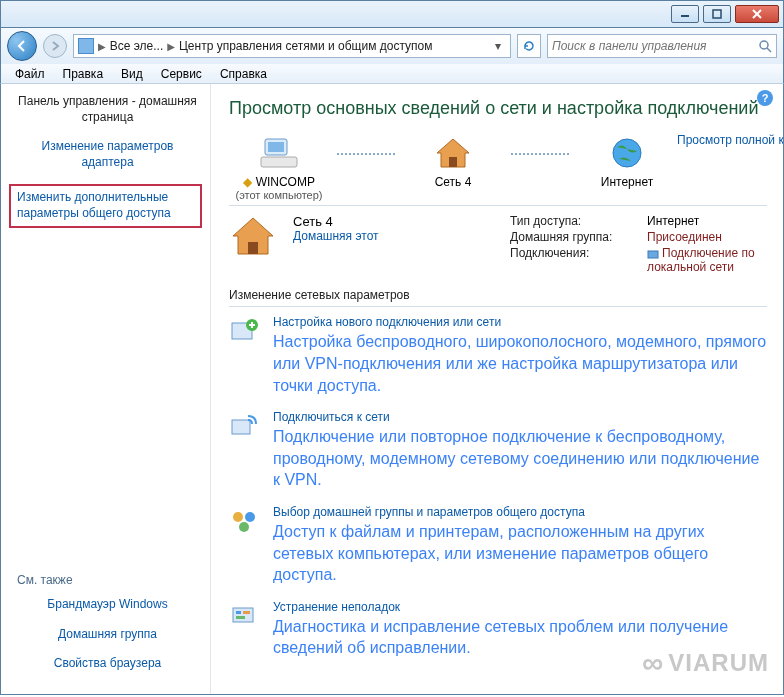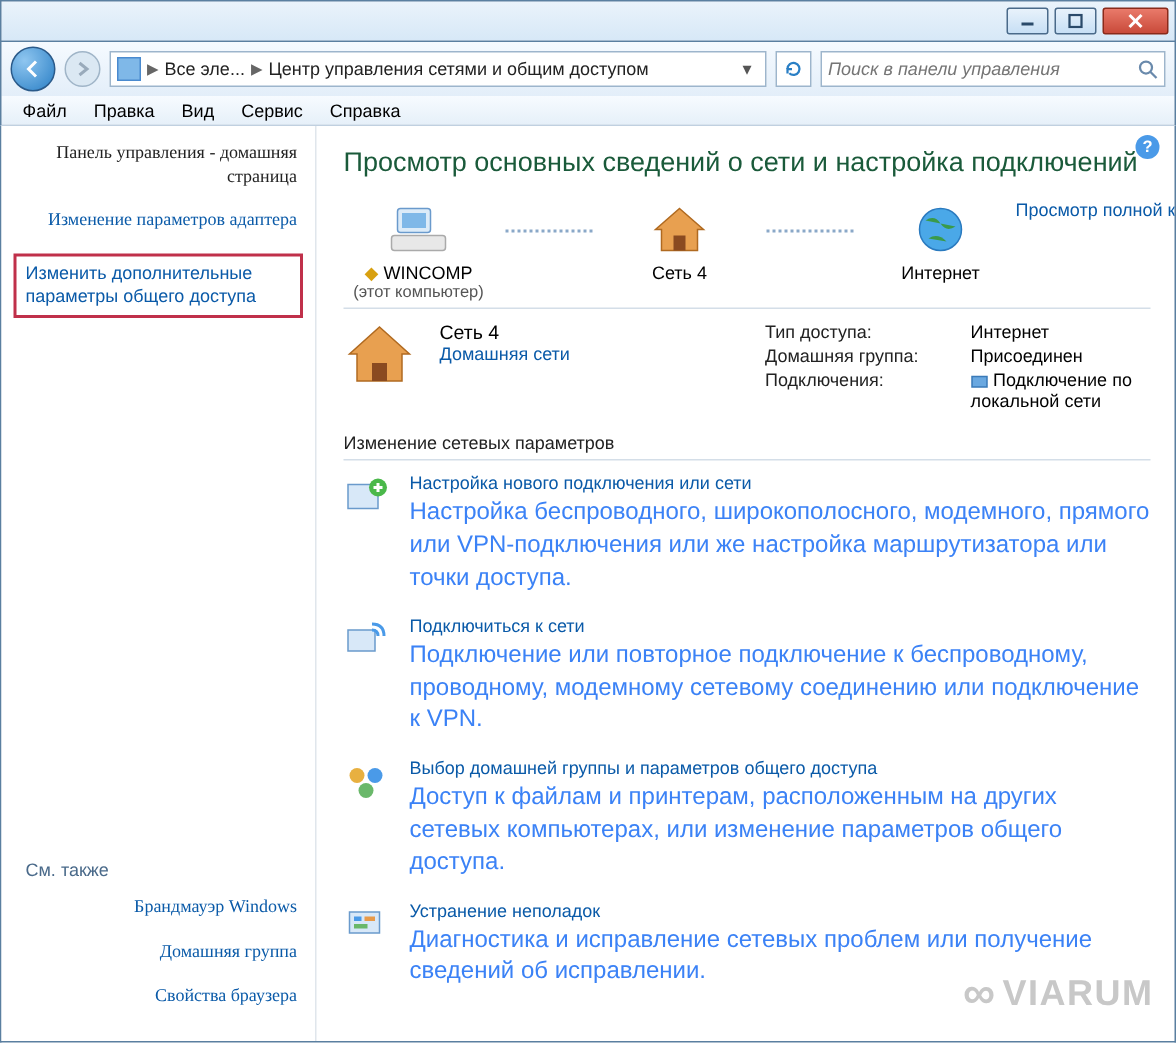--- a/index.html
+++ b/index.html
@@ -24,21 +24,21 @@
   .searchbox input { border:none; outline:none; flex:1; font-size:12px; font-style:italic; color:#888; }
 
   
   .menubar { height: 20px; background: linear-gradient(to bottom, #f7fbff, #e6f0f9); border-left:1px solid #5a7fa0; border-right:1px solid #5a7fa0; border-bottom:1px solid #c0d0e0; display:flex; align-items:center; padding:0 6px; gap:2px; }
   .menu-item { padding: 2px 8px; cursor:default; }
 
   
   .body { display:flex; height: calc(697px - 28px - 36px - 22px); border:1px solid #5a7fa0; border-top:none; }
   .sidebar { width: 210px; background:#fff; border-right:1px solid #e0e6ec; padding: 10px 12px 8px 16px; display:flex; flex-direction:column; }
   .sidebar .sb-top { flex: 0 0 auto; }
-  .sb-link { display:block; color:#0a5aa8; text-align:right; margin-bottom:14px; cursor:pointer; line-height:1.3;font-family:Liberation Serif, serif; }
+  .sb-link { display:block; color:#0a5aa8; text-align:center; margin-bottom:14px; cursor:pointer; line-height:1.3; }
   .sb-link.home { color:#222; }
   .sb-highlight { border:2px solid #c0304a; padding:4px 6px; margin-left:-8px; margin-right:-4px; margin-bottom:14px; color:#0a5aa8; line-height:1.3; }
   .sidebar .sb-btm { margin-top:auto; }
   .sb-heading { color:#4a6a8a; margin-bottom:10px; }
 
   .main { flex:1; padding: 8px 16px 8px 18px; overflow:hidden; position:relative; }
   .help-icon { position:absolute; top:6px; right:10px; width:16px;height:16px; border-radius:50%; background:#4a9ae8; color:#fff; font-size:11px; font-weight:bold; display:flex;align-items:center;justify-content:center; }
   h1 { font-size:18px; color:#1a5a3a; font-weight:normal; margin: 6px 0 14px 0; }
 
   .netmap { display:flex; align-items:flex-start; }
@@ -56,21 +56,21 @@
   hr.sect { border:none; border-top:1px solid #d4dee8; margin: 4px 0 8px 0; }
 
   .active-net { display:flex; gap:16px; }
   .active-net .house { width:48px; }
   .active-net .netname { font-size:13px; }
   .active-net .nettype { color:#0a5aa8; font-size:12px; cursor:pointer; }
   .props { margin-left:auto; font-size:12px; }
   .props .row { display:flex; gap:22px; margin-bottom:2px; }
   .props .k { width:115px; color:#222; }
   .props .v { width:120px; }
-  .linkish { color:#000000; cursor:pointer; }
+  .linkish { color:#7f1d1d; cursor:pointer; }
   .tiny-icon { display:inline-block; width:12px; height:12px; vertical-align:middle; margin-right:3px; }
 
   .options-section { margin-top:12px; }
   .opt { display:flex; gap:12px; margin: 8px 0 14px 0; }
   .opt .opt-icon { width:32px; height:32px; flex-shrink:0; display:flex;align-items:center;justify-content:center; }
   .opt .opt-body { flex:1; }
   .opt-title { color:#0a5aa8; cursor:pointer; margin-bottom:2px; }
   .opt-desc { color:#3b82f6; font-size:16px; line-height:1.35; }
 
   .watermark { position:absolute; right:14px; bottom:14px; font-size:24px; color:#c8c8c8; font-weight:bold; letter-spacing:1px; display:flex; align-items:center; gap:4px; }
@@ -202,21 +202,21 @@
 
     <div class="active-net">
       <div class="house">
         <svg width="48" height="44">
             <path d="M24 4 L44 22 L39 22 L39 40 L9 40 L9 22 L4 22 Z" fill="#e8a050" stroke="#b06a20"></path>
             <rect x="19" y="28" width="10" height="12" fill="#8a4a20"></rect>
           </svg>
       </div>
       <div>
         <div class="netname">Сеть 4</div>
-        <span class="nettype">Домашняя сети</span>
+        <span class="nettype">Домашняя этот</span>
       </div>
       <div class="props">
         <div class="row">
             <span class="k">Тип доступа:</span>
             <span class="v">Интернет</span>
           </div>
         <div class="row">
             <span class="k">Домашняя группа:</span>
             <span class="v linkish">Присоединен</span>
           </div>

